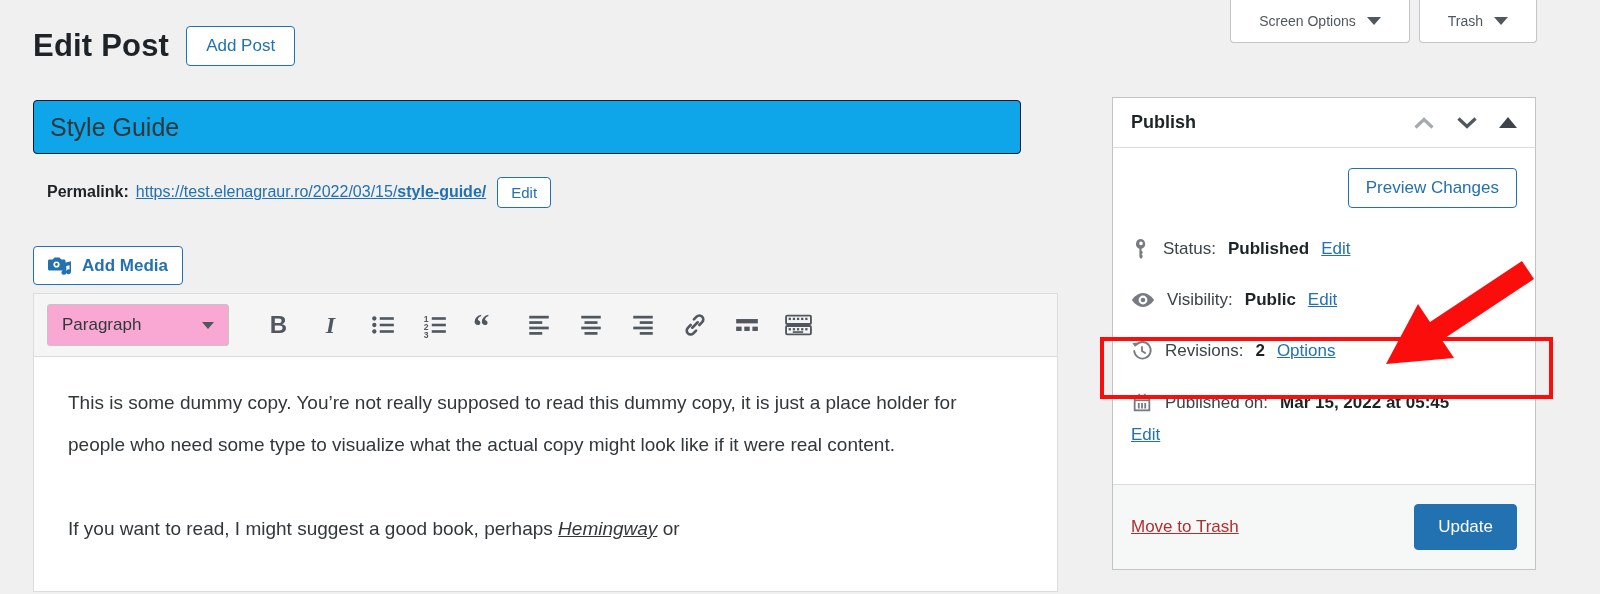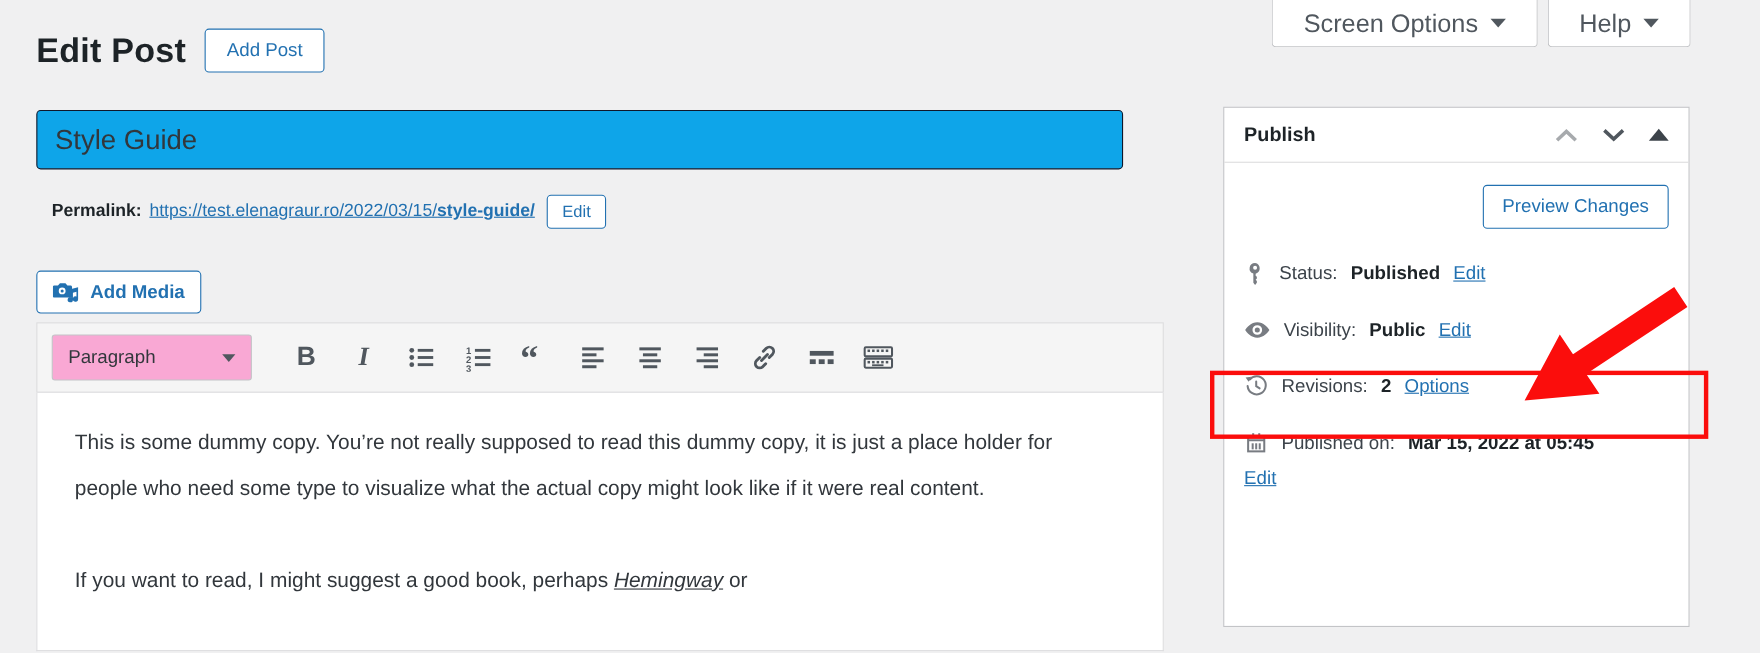--- a/index.html
+++ b/index.html
@@ -9,21 +9,21 @@
     background:#f0f0f1;
     font-family:"Liberation Sans", sans-serif;
     color:#3c434a;
     overflow:hidden;
   }
   
   .top-tabs { position:absolute; top:0; right:63px; display:flex; gap:9px; z-index:3; }
   .top-tab {
     background:#fff; border:1px solid #c3c4c7; border-top:none;
     border-radius:0 0 4px 4px; height:43px; padding:0 28px;
-    display:flex; align-items:center; gap:11px; font-size:23px; color:#50575e; cursor:pointer;
+    display:flex; align-items:center; gap:11px; font-size:14px; color:#50575e; cursor:pointer;
   }
   .caret-down { width:0; height:0; border-left:7px solid transparent; border-right:7px solid transparent; border-top:8px solid #50575e; }
   
   .page-header { position:absolute; left:33px; top:26px; display:flex; align-items:center; gap:17px; }
   .page-title { font-size:31px; font-weight:600; color:#1d2327; letter-spacing:.2px; }
   .btn-secondary {
     background:#fff; border:1px solid #2271b1; color:#2271b1;
     border-radius:4px; font-size:17px; cursor:pointer; font-family:inherit;
   }
   .add-post-btn { padding:9px 19px; }
@@ -94,21 +94,21 @@
 </style>
 </head>
 <body>
 
 <div class="top-tabs">
   <div class="top-tab">
     <span>Screen Options</span>
     <span class="caret-down"></span>
   </div>
   <div class="top-tab">
-    <span>Help</span>
+    <span>Trash</span>
     <span class="caret-down"></span>
   </div>
 </div>
 
 <div class="page-header">
   <h1 class="page-title">Edit Post</h1>
   <button class="btn-secondary add-post-btn">Add Post</button>
 </div>
 
 <input class="title-input" type="text" value="Style Guide" style="">
@@ -326,18 +326,22 @@
           </svg>
       </span>
       <span>Published on:</span>
       <span class="pub-value">Mar 15, 2022 at 05:45</span>
     </div>
     <div class="pub-edit-line">
       <a class="pub-action">Edit</a>
     </div>
   </div>
 
+  <div class="publish-footer">
+    <a class="trash-link">Move to Trash</a>
+    <button class="update-btn">Update</button>
+  </div>
 </div>
 
 <div class="annotation-rect"></div>
 <svg class="annotation-arrow" viewBox="0 0 1600 594">
   <polygon points="1386,364 1418,304 1430,322 1522,261 1534,279 1442,340 1454,358" fill="#fb0d0c"></polygon>
 </svg>
 
 </body></html>

